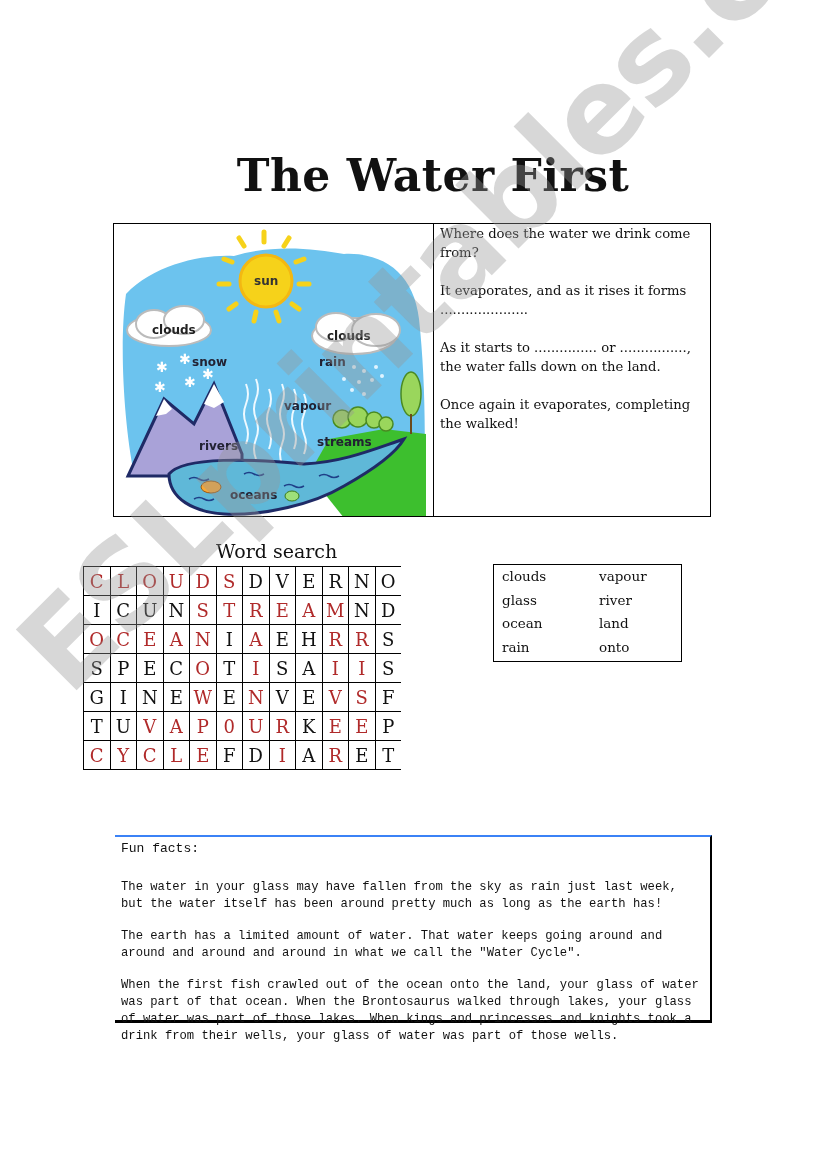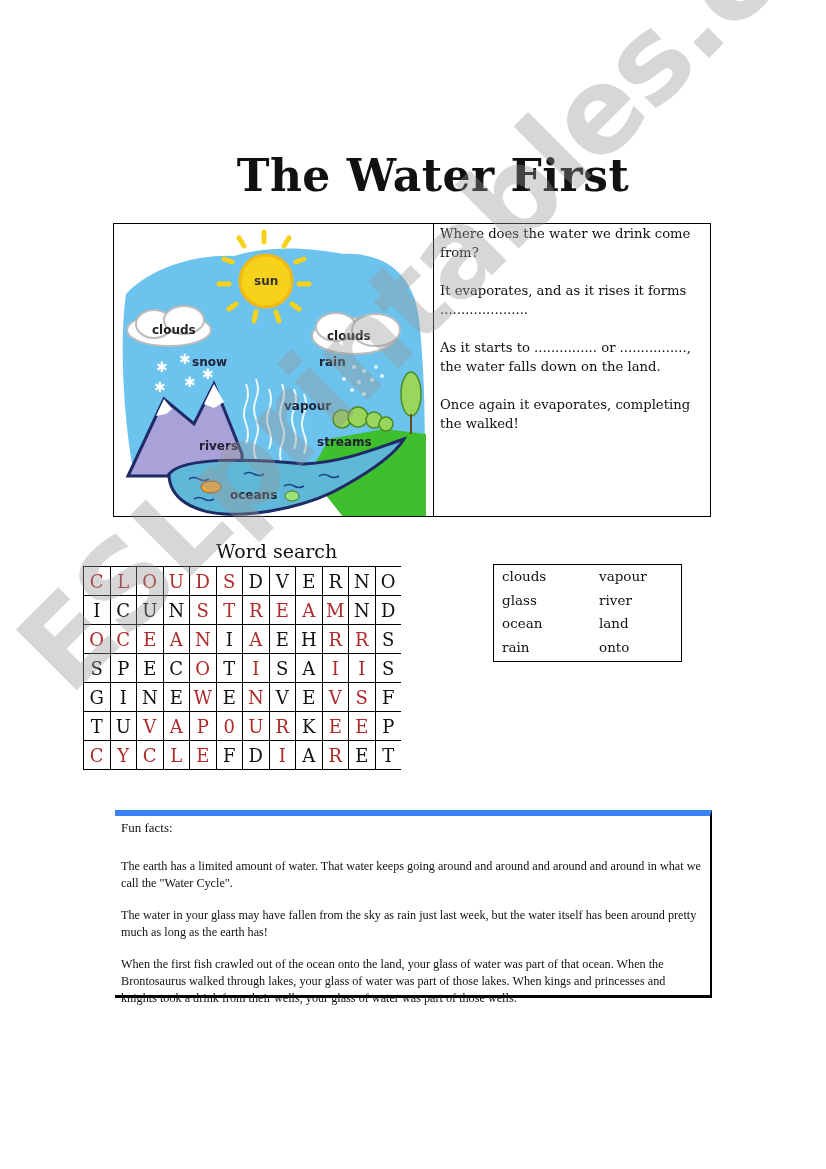--- a/index.html
+++ b/index.html
@@ -15,21 +15,21 @@
   .questions p.first { margin-top:0; }
 
   .ws-title { position:absolute; left:216px; top:540px; font-family:"DejaVu Serif", serif; font-size:19px; }
   .ws-grid { position:absolute; left:83px; top:566px; border-collapse:collapse; }
   .ws-grid td { width:25.5px; height:28px; border:1px solid #000; text-align:center; font-family:"DejaVu Serif", serif; font-size:18px; padding:0; color:#111; }
   .ws-grid td.hl { color:#b02a2a; }
   .ws-grid td:last-child { border-right:none; }
 
   .wordlist { position:absolute; left:493px; top:564px; width:189px; height:98px; border:1px solid #000; box-sizing:border-box; padding:2px 0 0 8px; display:grid; grid-template-columns:97px 90px; font-family:"DejaVu Serif", serif; font-size:13.5px; line-height:19px; }
 
-  .funfacts { position:absolute; left:115px; top:810px; width:597px; height:188px; border-top:6px solid #3b82f6; border-right:2px solid #000; border-bottom:3px solid #000; box-sizing:border-box; padding:3px 8px 0 6px; font-family:Liberation Serif, serif; font-size:12.2px; line-height:17px; }
+  .funfacts { position:absolute; left:115px; top:835px; width:597px; height:188px; border-top:2px solid #3b82f6; border-right:2px solid #000; border-bottom:3px solid #000; box-sizing:border-box; padding:3px 8px 0 6px; font-family:Liberation Mono, monospace; font-size:12.2px; line-height:17px; }
   .funfacts p { margin:0 0 15px 0; }
   .funfacts .ff-head { font-size:13px; margin-bottom:22px; }
 
   .watermark { position:absolute; left:40px; top:600px; transform:rotate(-45deg); transform-origin:left center; font-family:"DejaVu Sans", sans-serif; font-weight:bold; font-size:118px; color:rgba(150,150,150,0.38); white-space:nowrap; pointer-events:none; letter-spacing:-2px; }
 </style>
 </head>
 <body>
 
 <div class="title">The Water First</div>
 
@@ -256,18 +256,18 @@
   <span>glass</span>
   <span>river</span>
   <span>ocean</span>
   <span>land</span>
   <span>rain</span>
   <span>onto</span>
 </div>
 
 <div class="funfacts">
   <p class="ff-head">Fun facts:</p>
+  <p>The water in your glass may have fallen from the sky as rain just last week, but the water itself has been around pretty much as long as the earth has!</p>
   <p>The earth has a limited amount of water.  That water keeps going around and around and around and around in what we call the "Water Cycle".</p>
-  <p>The water in your glass may have fallen from the sky as rain just last week, but the water itself has been around pretty much as long as the earth has!</p>
   <p>When the first fish crawled out of the ocean onto the land, your glass of water was part of that ocean.  When the Brontosaurus walked through lakes, your glass of water was part of those lakes.  When kings and princesses and knights took a drink from their wells, your glass of water was part of those wells.</p>
 </div>
 
 <div class="watermark">ESLprintables.com</div>
 
 </body></html>

